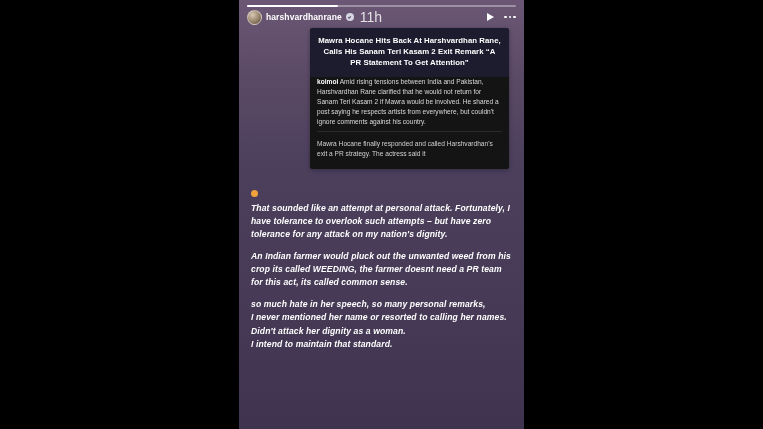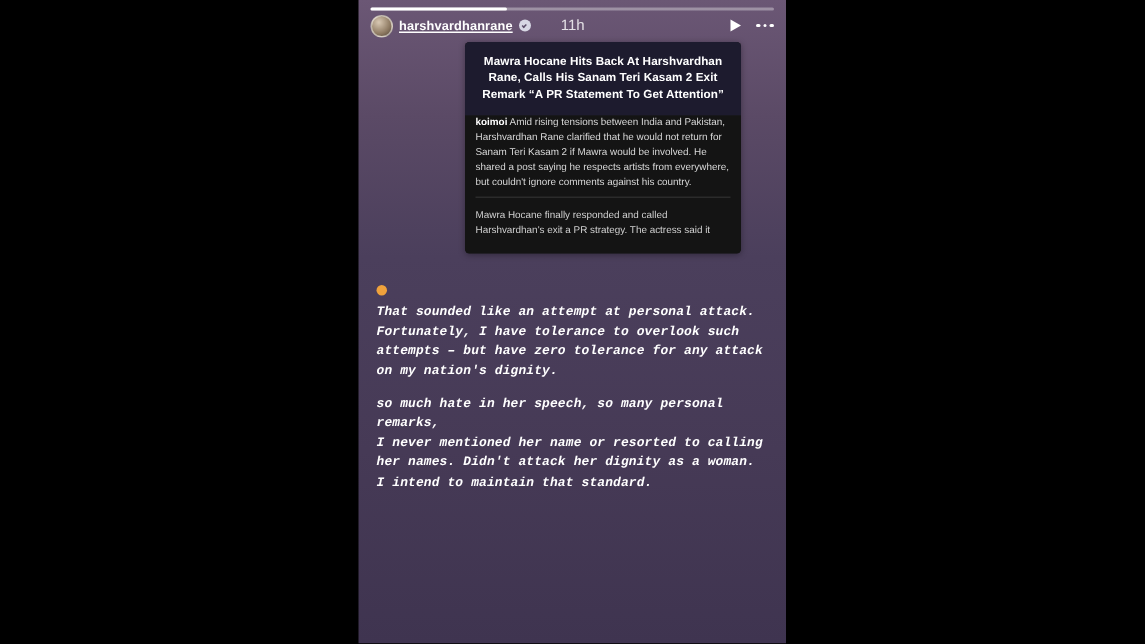--- a/index.html
+++ b/index.html
@@ -63,42 +63,41 @@
     background: radial-gradient(circle at 35% 30%, #d9c9b4 0%, #8f7b63 60%, #4c3f33 100%);
     border: 1px solid rgba(255,255,255,0.5);
     flex: 0 0 auto;
   }
   .username {
     color: #fff;
     font-size: 8.5px;
     font-weight: bold;
     letter-spacing: 0.1px;
     white-space: nowrap;
-    text-decoration: underline;
   }
   .verified {
     width: 8px; height: 8px;
     border-radius: 50%;
     background: #d7d7e4;
     position: relative;
     flex: 0 0 auto;
   }
   .verified::after {
     content: "";
     position: absolute;
     left: 2px; top: 3.2px;
     width: 2px; height: 1px;
     border-left: 1.2px solid #5c4f6b;
     border-bottom: 1.2px solid #5c4f6b;
     transform: rotate(-45deg);
   }
   .timestamp {
     color: rgba(255,255,255,0.82);
-    font-size: 10px;
-    margin-left: 16px;
+    font-size: 14px;
+    margin-left: 2px;
   }
   .header-spacer { flex: 1 1 auto; }
   .play-icon {
     width: 0; height: 0;
     border-left: 7px solid #fff;
     border-top: 4.5px solid transparent;
     border-bottom: 4.5px solid transparent;
     margin-right: 6px;
   }
   .more-icon {
@@ -110,21 +109,21 @@
     display: block;
     width: 2.6px; height: 2.6px;
     border-radius: 50%;
     background: #fff;
   }
 
   
   .post-card {
     position: absolute;
     left: 71px; top: 28px;
-    width: 184px;
+    width: 199px;
     background: #1a1a1a;
     border-radius: 3px;
     overflow: hidden;
     box-shadow: 0 1px 4px rgba(0,0,0,0.35);
   }
   .post-headline {
     background: #1d1b2e;
     padding: 7px 8px 9px 8px;
     color: #fff;
     font-size: 7.8px;
@@ -186,21 +185,20 @@
     position: absolute;
     left: 12px;
     top: 190px;
     width: 262px;
     color: #fff;
     font-size: 8.6px;
     font-style: italic;
     font-weight: bold;
     line-height: 1.52;
     letter-spacing: 0.1px;
-    font-family: Liberation Mono, monospace;
   }
   .statement p { margin: 0 0 9px 0; }
   .statement p:last-child { margin-bottom: 0; }
   .emoji-dot {
     display: block;
     width: 7px; height: 7px;
     border-radius: 50%;
     background: #f0a23c;
     margin-bottom: 5px;
   }
@@ -241,17 +239,18 @@
         </div>
         <div class="post-hr"></div>
         <div class="post-caption2">Mawra Hocane finally responded and called Harshvardhan's exit a PR strategy. The actress said it</div>
         <div class="post-fade"></div>
       </div>
     </div>
 
     <div class="statement">
       <span class="emoji-dot"></span>
       <p>That sounded like an attempt at personal attack. Fortunately, I have tolerance to overlook such attempts – but have zero tolerance for any attack on my nation's dignity.</p>
+      <p>An Indian farmer would pluck out the unwanted weed from his crop its called WEEDING, the farmer doesnt need a PR team for this act, its called common sense.</p>
       <p>so much hate in her speech, so many personal remarks,<br>I never mentioned her name or resorted to calling her names. Didn't attack her dignity as a woman.<br>I intend to maintain that standard.</p>
     </div>
 
   </div>
 </div>
 
 </body></html>

